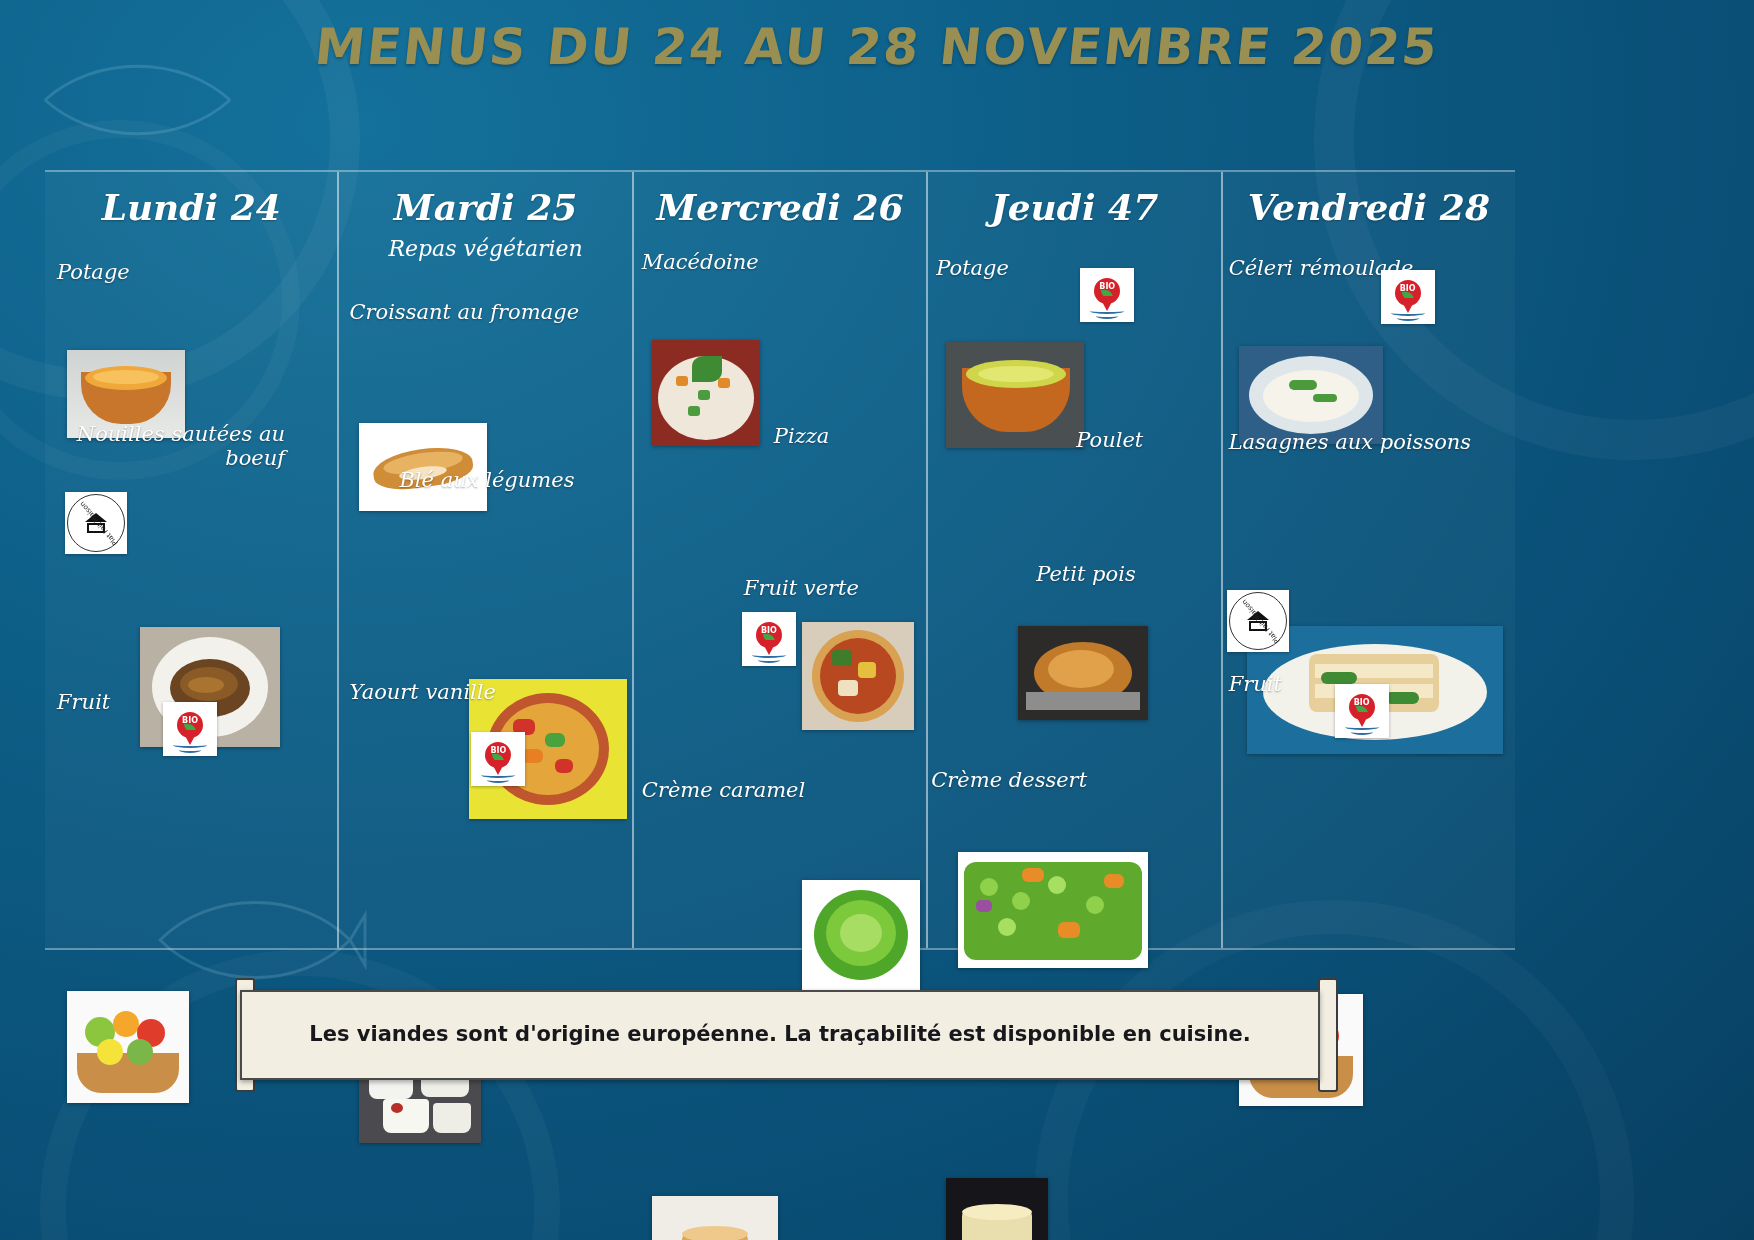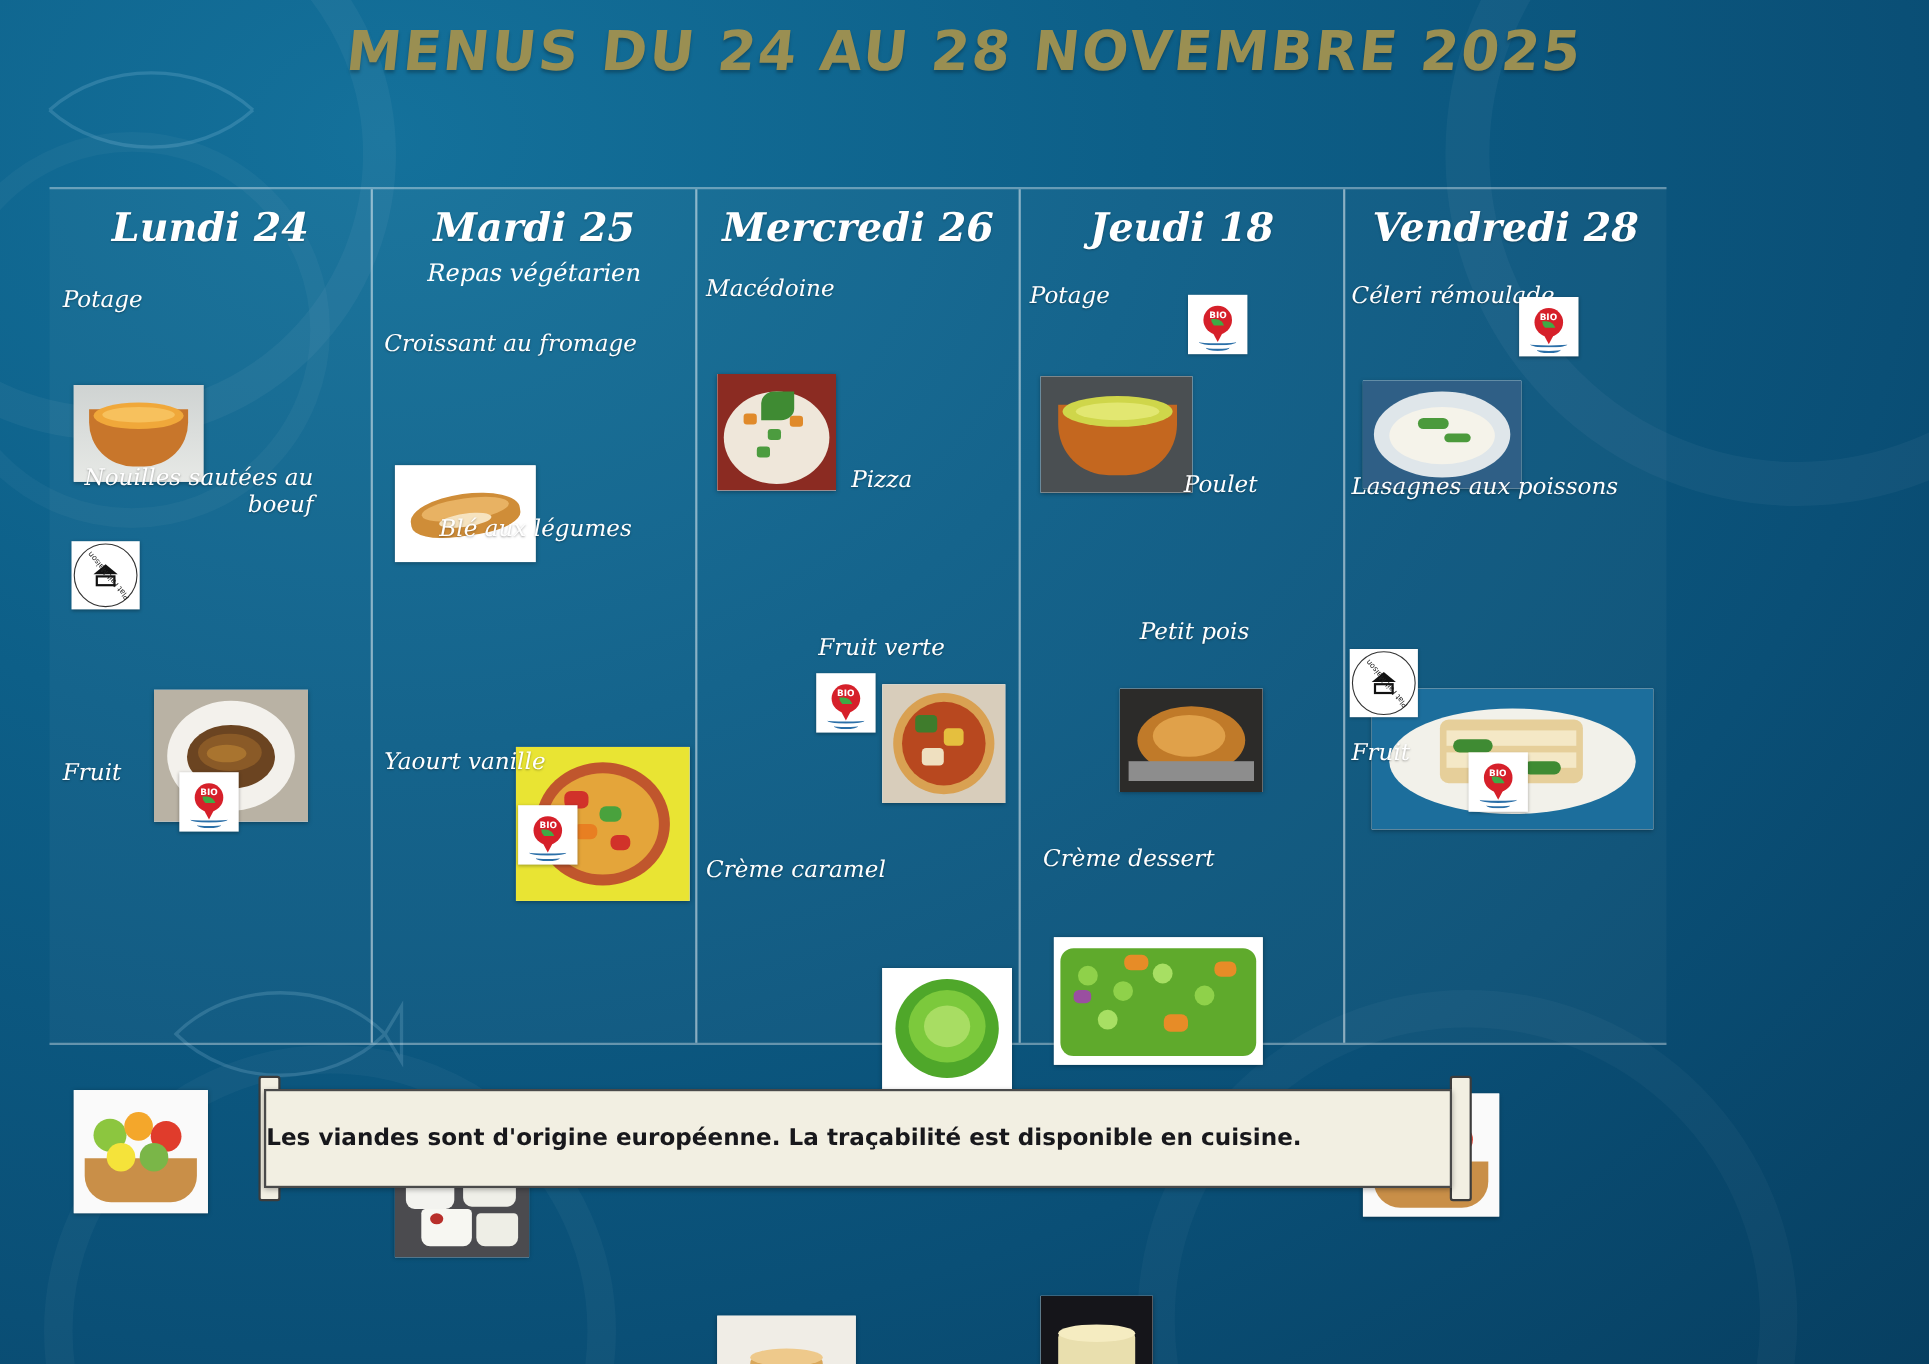--- a/index.html
+++ b/index.html
@@ -182,21 +182,21 @@
   .footer {
     position: absolute;
     left: 240px;
     top: 990px;
     width: 1080px;
     height: 90px;
     background: #f2efe2;
     border: 2px solid #4a4a4a;
     display: flex;
     flex-direction: column;
-    align-items: flex-start;
+    align-items: center;
     justify-content: center;
     box-shadow: 0 2px 5px rgba(0,0,0,.35);
   }
   .footer .line {
     color: #18181c;
     font-family: "DejaVu Sans", sans-serif;
     font-size: 21px;
     font-weight: bold;
     line-height: 1.5;
     text-align: center;
@@ -402,21 +402,21 @@
     </div>
     <div class="photo" style="left:8px; top:644px; width:126px; height:126px;">
       <div class="px" style="inset:0; background:#f0ede6;"></div>
       <div class="px" style="left:30px; top:36px; width:66px; height:62px; border-radius:8px 8px 16px 16px; background:#d9a75a;"></div>
       <div class="px" style="left:30px; top:30px; width:66px; height:16px; border-radius:50%; background:#eec98b;"></div>
 
     </div>
   </div>
 
   <div class="day">
-    <div class="day-title">Jeudi 18</div>
+    <div class="day-title">Jeudi 47</div>
 
     <div class="item" style="left:8px; top:84px;">
       <div class="item-label">Potage</div>
     </div>
     <div class="photo" style="left:8px; top:114px; width:138px; height:106px;">
       <div class="px" style="inset:0; background:#4a4f52;"></div>
       <div class="px" style="left:16px; top:26px; width:108px; height:64px; border-radius:0 0 46px 46px; background:#c4671f;"></div>
       <div class="px" style="left:20px; top:18px; width:100px; height:28px; border-radius:50%; background:#cfd64a;"></div>
       <div class="px" style="left:32px; top:24px; width:76px; height:16px; border-radius:50%; background:#e2e771;"></div>
     </div>
@@ -453,21 +453,21 @@
       <div class="px" style="left:54px; top:40px; width:18px; height:18px; border-radius:50%; background:#8fd14a;"></div>
       <div class="px" style="left:90px; top:24px; width:18px; height:18px; border-radius:50%; background:#a7df63;"></div>
       <div class="px" style="left:128px; top:44px; width:18px; height:18px; border-radius:50%; background:#8fd14a;"></div>
       <div class="px" style="left:40px; top:66px; width:18px; height:18px; border-radius:50%; background:#a7df63;"></div>
       <div class="px" style="left:100px; top:70px; width:22px; height:16px; border-radius:6px; background:#e78c27;"></div>
       <div class="px" style="left:64px; top:16px; width:22px; height:14px; border-radius:6px; background:#e78c27;"></div>
       <div class="px" style="left:146px; top:22px; width:20px; height:14px; border-radius:6px; background:#e78c27;"></div>
       <div class="px" style="left:18px; top:48px; width:16px; height:12px; border-radius:5px; background:#9a4fa0;"></div>
     </div>
 
-    <div class="item" style="left:20px; top:596px;">
+    <div class="item" style="left:3px; top:596px;">
       <div class="item-label">Crème dessert</div>
     </div>
     <div class="photo" style="left:8px; top:634px; width:102px; height:100px;">
       <div class="px" style="inset:0; background:#15151a;"></div>
       <div class="px" style="left:16px; top:32px; width:70px; height:48px; border-radius:6px 6px 14px 14px; background:#e9dfae;"></div>
       <div class="px" style="left:16px; top:26px; width:70px; height:16px; border-radius:50%; background:#f5ecc1;"></div>
     </div>
   </div>
 
   <div class="day">

